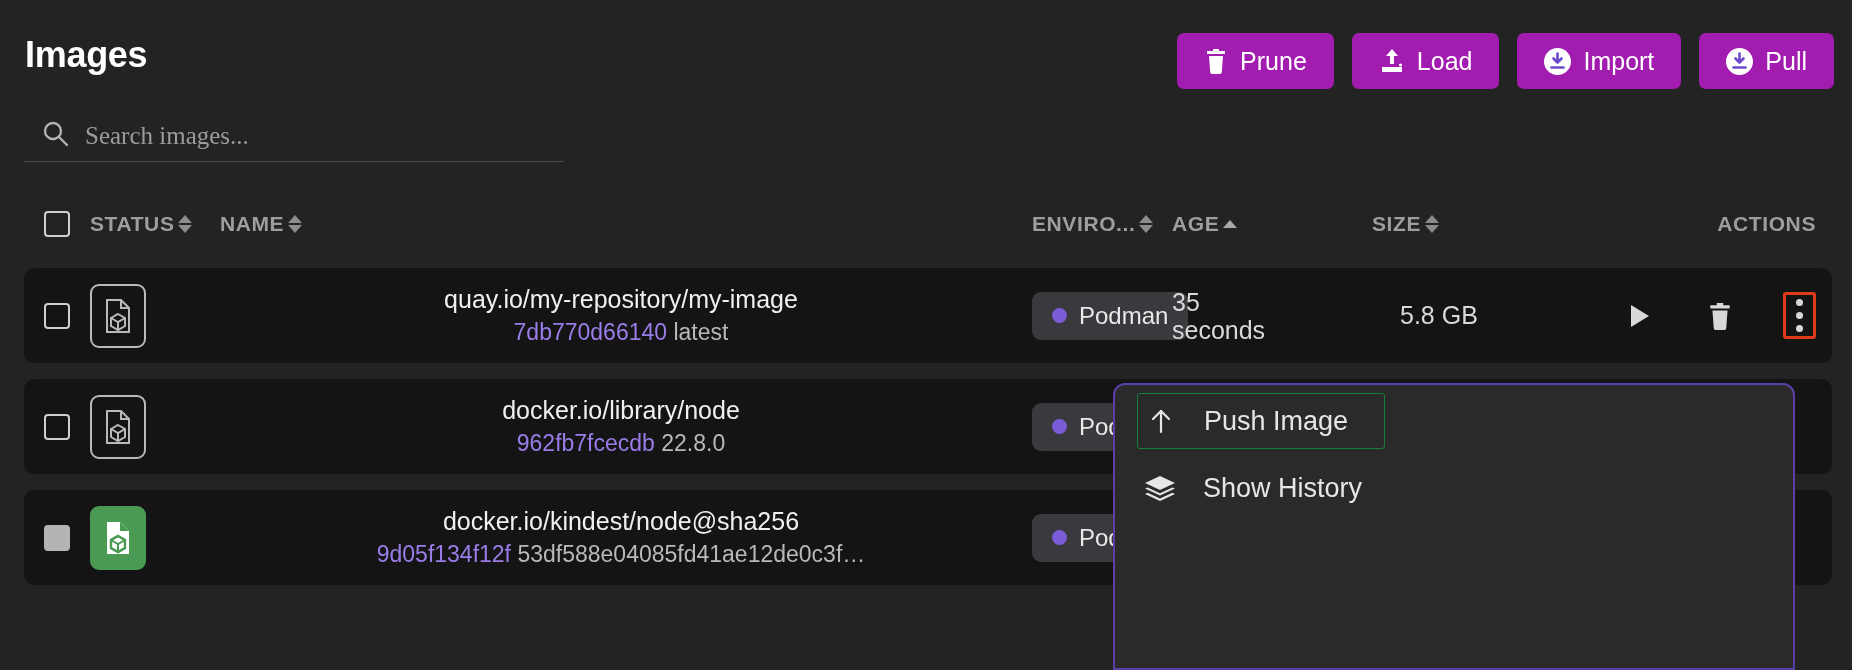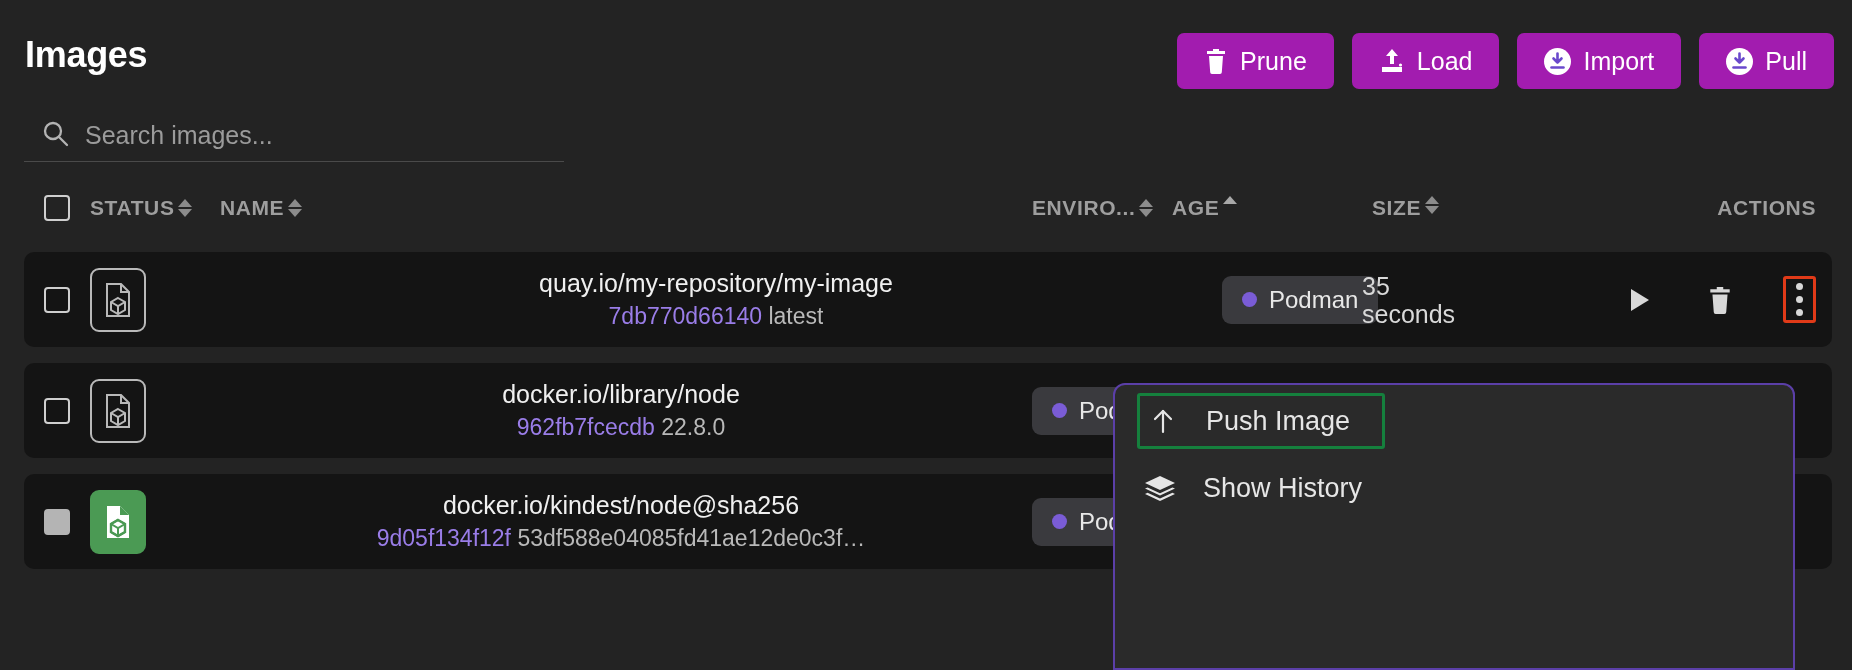--- a/index.html
+++ b/index.html
@@ -36,38 +36,38 @@
   .search-wrap {
     position: absolute; left: 24px; top: 110px;
     width: 540px; height: 52px;
     border-bottom: 1px solid #4a4a4a;
     display: flex; align-items: center; gap: 16px;
   }
   .search-icon { flex: none; margin-left: 18px; }
   .search-input {
     flex: 1; background: transparent; border: none; outline: none;
     color: #d6d6d6; font-size: 25px;
-    font-family: Liberation Sans, sans-serif;
+    font-family: Liberation Serif, serif;
   }
   .search-input::placeholder { color: #9b9b9b; }
 
   
-  .table { position: absolute; left: 24px; top: 180px; width: 1808px; }
+  .table { position: absolute; left: 24px; top: 196px; width: 1808px; }
 
   .thead {
     display: flex; align-items: center; height: 56px;
     color: #9e9e9e; font-size: 21px; font-weight: bold;
     letter-spacing: 0.6px;
   }
   .col-check { width: 66px; display: flex; align-items: center; justify-content: center; }
   .col-status { width: 130px; display: flex; align-items: center; gap: 4px; }
   .col-name   { flex: 1 1 auto; display: flex; align-items: center; gap: 4px; min-width: 0; }
   .col-env    { width: 140px; display: flex; align-items: center; gap: 4px; }
-  .col-age    { width: 200px; display: flex; gap: 4px; }
-  .col-size   { width: 190px; display: flex; align-items: flex-start; gap: 4px; }
+  .col-age    { width: 200px; display: flex; align-items: center; gap: 4px; }
+  .col-size   { width: 190px; display: flex; align-items: center; gap: 4px; }
   .col-actions{ width: 270px; display: flex; align-items: center; justify-content: flex-end; padding-right: 16px; }
 
   .sort-ic { display: inline-flex; flex-direction: column; gap: 2px; flex: none; }
   .sort-ic i {
     width: 0; height: 0; display: block;
     border-left: 7px solid transparent; border-right: 7px solid transparent;
   }
   .sort-ic i.up   { border-bottom: 8px solid #8c8c8c; }
   .sort-ic i.down { border-top: 8px solid #8c8c8c; }
   .sort-ic.active i.up { border-bottom-color: #a8a8a8; }
@@ -124,21 +124,21 @@
     padding-top: 8px; z-index: 30; overflow: hidden;
   }
   .menu-item {
     display: flex; align-items: center; gap: 26px;
     height: 79px; padding: 0 28px;
     color: #e6e6e6; font-size: 27px; cursor: pointer;
   }
   .menu-item .mi-ic { width: 34px; display: flex; align-items: center; justify-content: center; flex: none; }
   .menu-item.hl {
     margin: 0 0 0 22px; padding-left: 6px;
-    border: 3px solid #15803d; border-radius: 3px;
+    border: 1px solid #15803d; border-radius: 3px;
     width: 248px; height: 56px; box-sizing: border-box;
   }
 </style>
 </head>
 <body>
 
 <div class="app">
 
   <div class="page-title">Images</div>
 
@@ -264,20 +264,23 @@
         </div>
       </div>
       <div class="col-env">
         <span class="env-badge">
           <span class="env-dot"></span>
           <span>Podman</span>
         </span>
       </div>
       <div class="col-age">
         <span class="age-cell">35 seconds</span>
+      </div>
+      <div class="col-size">
+        <span class="size-cell">5.8 GB</span>
       </div>
       <div class="col-actions">
         <button class="act-btn">
           <svg width="28" height="28" viewBox="0 0 28 28" fill="#d8d8d8">
               <path d="M6 3l18 11L6 25z"></path>
             </svg>
         </button>
         <span class="act-gap"></span>
         <button class="act-btn">
           <svg width="26" height="28" viewBox="0 0 24 26" fill="#d8d8d8">

